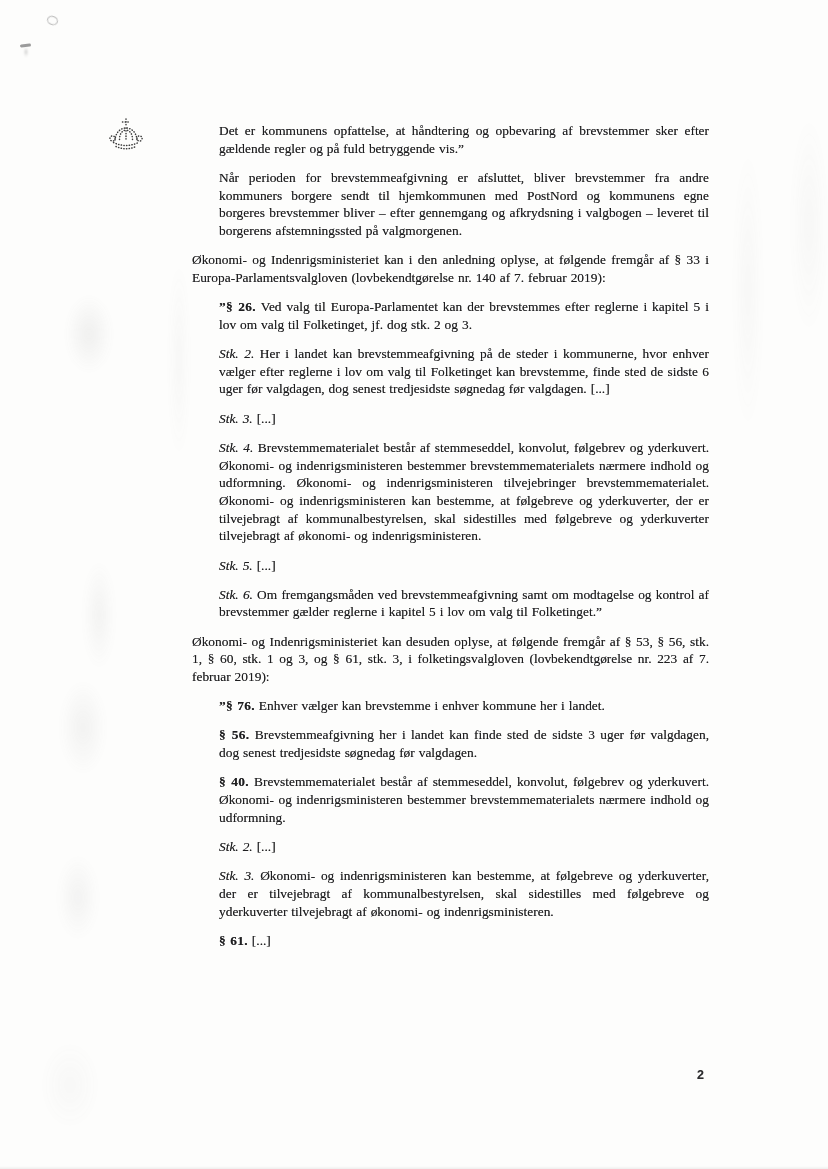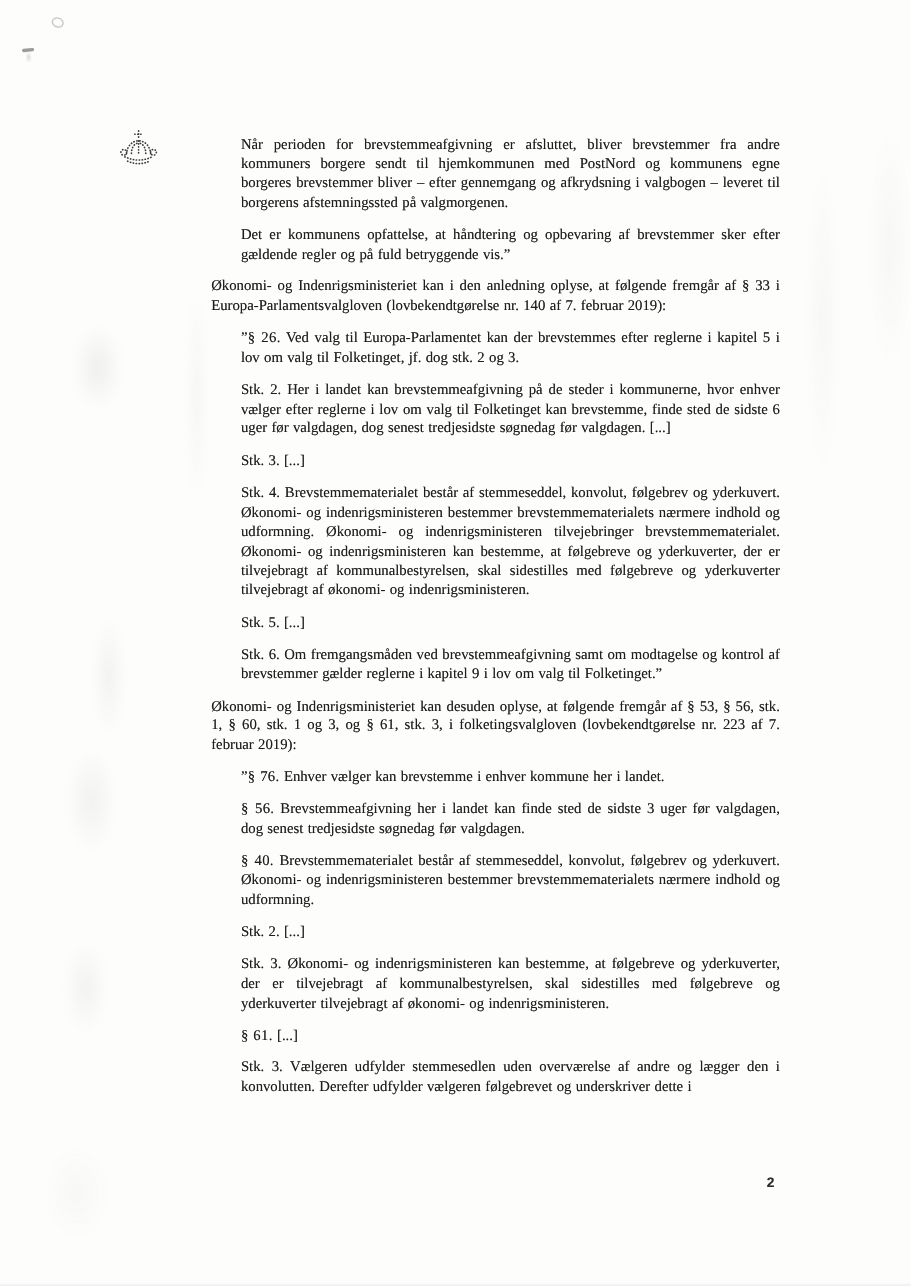--- a/index.html
+++ b/index.html
@@ -26,22 +26,22 @@
     top: 122px;
     width: 517px;
     font-size: 13.4px;
     line-height: 17.7px;
     color: #1e1e20;
     text-shadow: 0 0 0.4px rgba(15,15,15,0.55);
     word-spacing: 0.6px;
   }
   .para { margin: 0 0 11.5px 0; text-align: justify; }
   .para.quote { margin-left: 27px; }
-  .lead.bd { font-weight: normal; letter-spacing: 0.3px; }
-  .lead.it { }
+  .lead.bd { font-weight: bold; letter-spacing: 0.3px; }
+  .lead.it { font-style: italic; }
   .pagenum {
     position: absolute;
     left: 697px;
     top: 1068px;
     font-family: "Liberation Sans", sans-serif;
     font-size: 12.5px;
     font-weight: bold;
     color: #2d2d2f;
     text-shadow: 0 0 0.4px rgba(30,30,30,0.4);
   }
@@ -121,51 +121,50 @@
       <path d="M25.5 22.5 C25.5 17, 23 13.5, 19 13"></path>
       <circle cx="5.5" cy="21.5" r="2.6"></circle>
       <circle cx="32.5" cy="21.5" r="2.6"></circle>
       <path d="M6.5 25.5 Q19 31.5 31.5 25.5"></path>
       <path d="M9 29.5 Q19 34 29 29.5"></path>
     </g>
   </svg>
 
   <div class="textblock">
 
+    <p class="para quote"><span class="lead"></span><span class="ptext">Det er kommunens opfattelse, at håndtering og opbevaring af brevstemmer sker efter gældende regler og på fuld betryggende vis.”</span></p>
+
     <p class="para quote"><span class="lead"></span><span class="ptext">Når perioden for brevstemmeafgivning er afsluttet, bliver brevstemmer fra andre kommuners borgere sendt til hjemkommunen med PostNord og kommunens egne borgeres brevstemmer bliver – efter gennemgang og afkrydsning i valgbogen – leveret til borgerens afstemningssted på valgmorgenen.</span></p>
-
-    <p class="para quote"><span class="lead"></span><span class="ptext">Det er kommunens opfattelse, at håndtering og opbevaring af brevstemmer sker efter gældende regler og på fuld betryggende vis.”</span></p>
 
     <p class="para main"><span class="lead"></span><span class="ptext">Økonomi- og Indenrigsministeriet kan i den anledning oplyse, at følgende fremgår af § 33 i Europa-Parlamentsvalgloven (lovbekendtgørelse nr. 140 af 7. februar 2019):</span></p>
 
     <p class="para quote"><span class="lead bd">”§ 26.</span><span class="ptext"> Ved valg til Europa-Parlamentet kan der brevstemmes efter reglerne i kapitel 5 i lov om valg til Folketinget, jf. dog stk. 2 og 3.</span></p>
 
     <p class="para quote"><span class="lead it">Stk. 2.</span><span class="ptext"> Her i landet kan brevstemmeafgivning på de steder i kommunerne, hvor enhver vælger efter reglerne i lov om valg til Folketinget kan brevstemme, finde sted de sidste 6 uger før valgdagen, dog senest tredjesidste søgnedag før valgdagen. [...]</span></p>
 
     <p class="para quote"><span class="lead it">Stk. 3.</span><span class="ptext"> [...]</span></p>
 
     <p class="para quote"><span class="lead it">Stk. 4.</span><span class="ptext"> Brevstemmematerialet består af stemmeseddel, konvolut, følgebrev og yderkuvert. Økonomi- og indenrigsministeren bestemmer brevstemmematerialets nærmere indhold og udformning. Økonomi- og indenrigsministeren tilvejebringer brevstemmematerialet. Økonomi- og indenrigsministeren kan bestemme, at følgebreve og yderkuverter, der er tilvejebragt af kommunalbestyrelsen, skal sidestilles med følgebreve og yderkuverter tilvejebragt af økonomi- og indenrigsministeren.</span></p>
 
     <p class="para quote"><span class="lead it">Stk. 5.</span><span class="ptext"> [...]</span></p>
 
-    <p class="para quote"><span class="lead it">Stk. 6.</span><span class="ptext"> Om fremgangsmåden ved brevstemmeafgivning samt om modtagelse og kontrol af brevstemmer gælder reglerne i kapitel 9 i lov om valg til Folketinget.”</span></p>
+    <p class="para quote"><span class="lead it">Stk. 6.</span><span class="ptext"> Om fremgangsmåden ved brevstemmeafgivning samt om modtagelse og kontrol af brevstemmer gælder reglerne i kapitel 5 i lov om valg til Folketinget.”</span></p>
 
     <p class="para main"><span class="lead"></span><span class="ptext">Økonomi- og Indenrigsministeriet kan desuden oplyse, at følgende fremgår af § 53, § 56, stk. 1, § 60, stk. 1 og 3, og § 61, stk. 3, i folketingsvalgloven (lovbekendtgørelse nr. 223 af 7. februar 2019):</span></p>
 
     <p class="para quote"><span class="lead bd">”§ 76.</span><span class="ptext"> Enhver vælger kan brevstemme i enhver kommune her i landet.</span></p>
 
     <p class="para quote"><span class="lead bd">§ 56.</span><span class="ptext"> Brevstemmeafgivning her i landet kan finde sted de sidste 3 uger før valgdagen, dog senest tredjesidste søgnedag før valgdagen.</span></p>
 
     <p class="para quote"><span class="lead bd">§ 40.</span><span class="ptext"> Brevstemmematerialet består af stemmeseddel, konvolut, følgebrev og yderkuvert. Økonomi- og indenrigsministeren bestemmer brevstemmematerialets nærmere indhold og udformning.</span></p>
 
     <p class="para quote"><span class="lead it">Stk. 2.</span><span class="ptext"> [...]</span></p>
 
     <p class="para quote"><span class="lead it">Stk. 3.</span><span class="ptext"> Økonomi- og indenrigsministeren kan bestemme, at følgebreve og yderkuverter, der er tilvejebragt af kommunalbestyrelsen, skal sidestilles med følgebreve og yderkuverter tilvejebragt af økonomi- og indenrigsministeren.</span></p>
 
     <p class="para quote"><span class="lead bd">§ 61.</span><span class="ptext"> [...]</span></p>
 
-    <p class="para quote"><span class="lead it">Stk. 3.</span><span class="ptext"> Vælgeren udfylder stemmesedlen uden overværelse af andre og lægger den i konvolutten. Derefter udfylder vælgeren følgebrevet og underskriver dette i</span></p>
 
   </div>
 
   <div class="pagenum">2</div>
 
 </div>
 
 </body></html>

